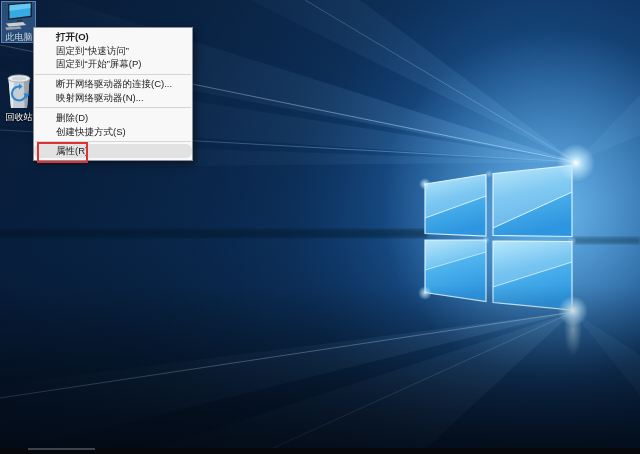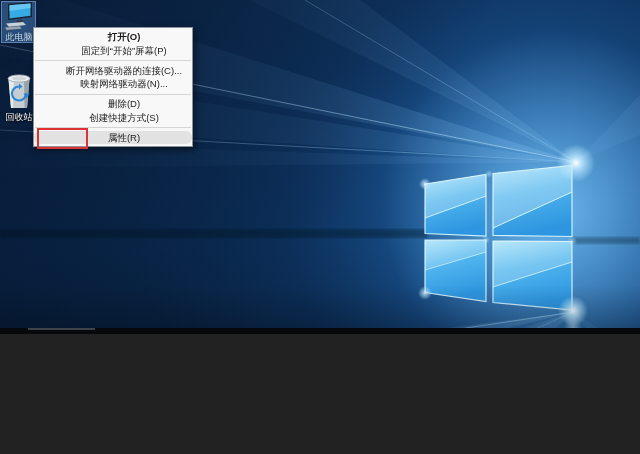--- a/index.html
+++ b/index.html
@@ -1,17 +1,17 @@
 <!DOCTYPE html>
 <html><head>
 <meta charset="utf-8">
 <style>
   html,body{margin:0;padding:0;background:#222;}
   #screen{
-    position:relative;width:640px;height:334px;overflow:hidden;
+    position:relative;width:640px;height:454px;overflow:hidden;
     font-family:"Liberation Sans","DejaVu Sans",sans-serif;
     background:#0a2a50;
   }
   #wallpaper{position:absolute;left:0;top:0;width:640px;height:454px;}
 
   
   .desktop-icon{position:absolute;width:36px;text-align:center;z-index:2;}
   .desktop-icon .glyph{display:block;margin:0 auto;}
   .desktop-icon .icon-label{
     display:block;margin-top:1px;font-size:9px;line-height:10px;color:#fff;
@@ -22,21 +22,20 @@
     position:absolute;left:0;top:0;right:1px;bottom:-1px;
     background:rgba(96,158,226,.38);border:1px solid rgba(150,200,255,.45);
   }
 
   
   #context-menu{
     position:absolute;left:33px;top:27px;width:158px;z-index:10;
     background:#f8f8f8;border:1px solid #8d9298;
     box-shadow:2px 3px 7px rgba(0,0,0,.5);
     padding:2px 0;
-    text-align:center;
   }
   .menu-item{
     position:relative;height:13.7px;line-height:13.7px;
     padding-left:22px;font-size:9.5px;color:#1b1b1b;
     white-space:nowrap;cursor:default;
   }
   .menu-item.bold{font-weight:bold;}
   .menu-item.highlighted{background:#e2e2e2;border-radius:6px;}
   .menu-separator{height:1px;background:#d4d4d4;margin:2.6px 1px;}
   .mi-icon{position:absolute;left:6px;top:1.5px;width:11px;height:11px;}
@@ -177,20 +176,21 @@
       <ellipse cx="16" cy="7.5" rx="7.5" ry="2.2" fill="#cfd6da"></ellipse>
       <path d="M16,15.5 a7,7 0 1 0 7,7" fill="none" stroke="#2f86d2" stroke-width="2.2"></path>
       <polygon points="20.5,22.5 26.5,22.5 23.5,27.5" fill="#2f86d2"></polygon>
       <polygon points="16,12.5 19.5,15.5 16,18.5" fill="#2f86d2"></polygon>
     </svg>
     <span class="icon-label">回收站</span>
   </div>
 
   <div id="context-menu">
       <div class="menu-item bold"><span>打开(O)</span></div>
+      <div class="menu-item"><span>固定到“快速访问”</span></div>
       <div class="menu-item"><span>固定到“开始”屏幕(P)</span></div>
       <div class="menu-separator"></div>
       <div class="menu-item"><span>断开网络驱动器的连接(C)...</span></div>
       <div class="menu-item"><span>映射网络驱动器(N)...</span></div>
       <div class="menu-separator"></div>
       <div class="menu-item"><span>删除(D)</span></div>
       <div class="menu-item"><span>创建快捷方式(S)</span></div>
       <div class="menu-separator"></div>
       <div class="menu-item highlighted"><span>属性(R)</span><span class="red-box" style="border-color: rgb(221, 51, 51);"></span></div>
     </div>

